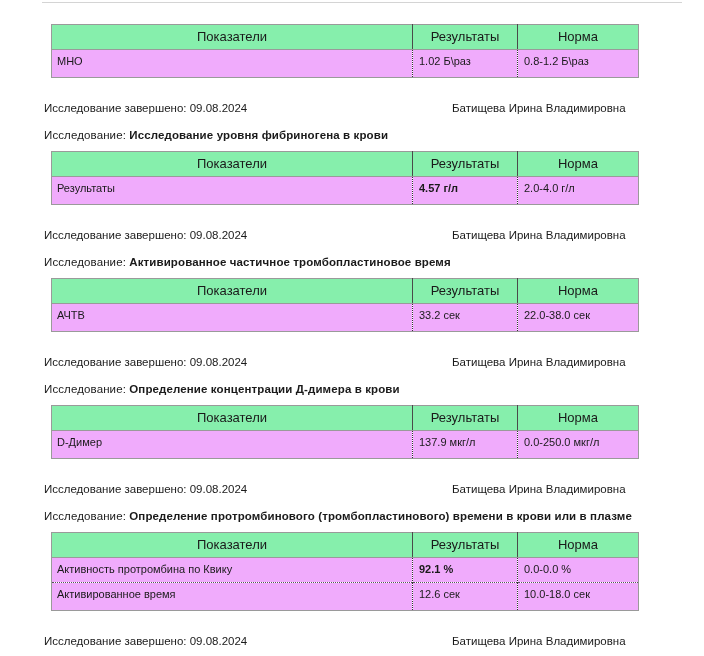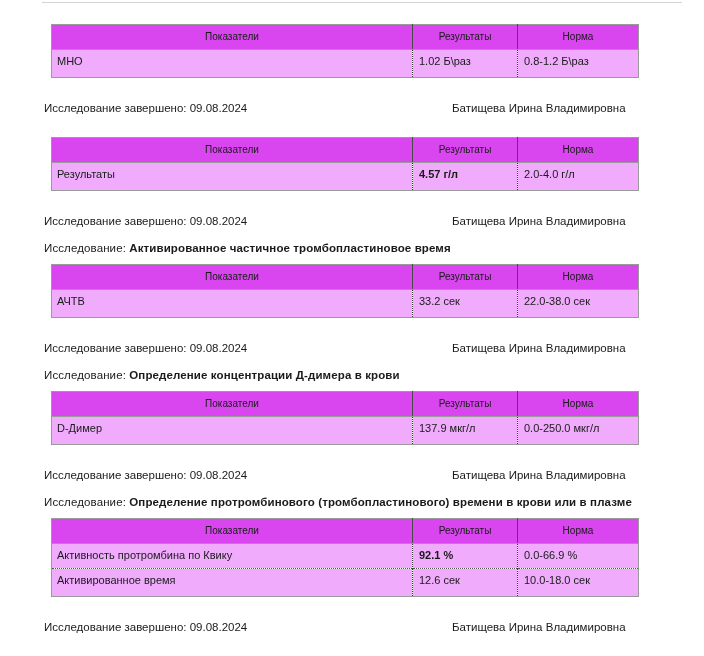--- a/index.html
+++ b/index.html
@@ -60,29 +60,29 @@
     width: 587px;
     margin: 9px 0 0 7px;
     border: 1px solid #9a9a9a;
     background: #fff;
   }
   table.result-table col.c-ind  { width: 361px; }
   table.result-table col.c-res  { width: 105px; }
   table.result-table col.c-norm { width: 121px; }
 
   table.result-table th {
-    font-size: 10px;
+    font-size: 13px;
     font-weight: 400;
     line-height: 13px;
     color: #1a1a1a;
     text-align: center;
     padding: 5px 4px 6px 4px;
     border-bottom: 1px solid #9a9a9a;
     border-right: 1px solid #4a4a4a;
-    background: #d946ef;
+    background: #86efac;
     white-space: nowrap;
   }
   table.result-table th:last-child {
     border-right: none;
   }
 
   table.result-table td {
     font-size: 11px;
     line-height: 13px;
     color: #1a1a1a;
@@ -155,20 +155,21 @@
           </tbody>
         </table>
         <div class="sp-after-table"></div>
         <div class="completed-line">
           <div class="completed-left"><span>Исследование завершено:</span> <span>09.08.2024</span></div>
           <div class="completed-right">Батищева Ирина Владимировна</div>
         </div>
         <div class="sp-after-done"></div>
       </div>
       <div class="section">
+        <div class="study-title-line"><span class="study-label">Исследование:</span> <span class="study-name">Исследование уровня фибриногена в крови</span></div>
         <table class="result-table">
           <colgroup>
             <col class="c-ind">
             <col class="c-res">
             <col class="c-norm">
           </colgroup>
           <thead>
             <tr>
               <th>Показатели</th>
               <th>Результаты</th>
@@ -262,21 +263,21 @@
             <tr>
               <th>Показатели</th>
               <th>Результаты</th>
               <th>Норма</th>
             </tr>
           </thead>
           <tbody>
             <tr>
               <td class="cell-indicator">Активность протромбина по Квику</td>
               <td class="cell-res bold-value">92.1 %</td>
-              <td class="cell-norm">0.0-66.9 %</td>
+              <td class="cell-norm">0.0-0.0 %</td>
             </tr>
             <tr>
               <td class="cell-indicator">Активированное время</td>
               <td class="cell-res">12.6 сек</td>
               <td class="cell-norm">10.0-18.0 сек</td>
             </tr>
           </tbody>
         </table>
         <div class="sp-after-table"></div>
         <div class="completed-line">

